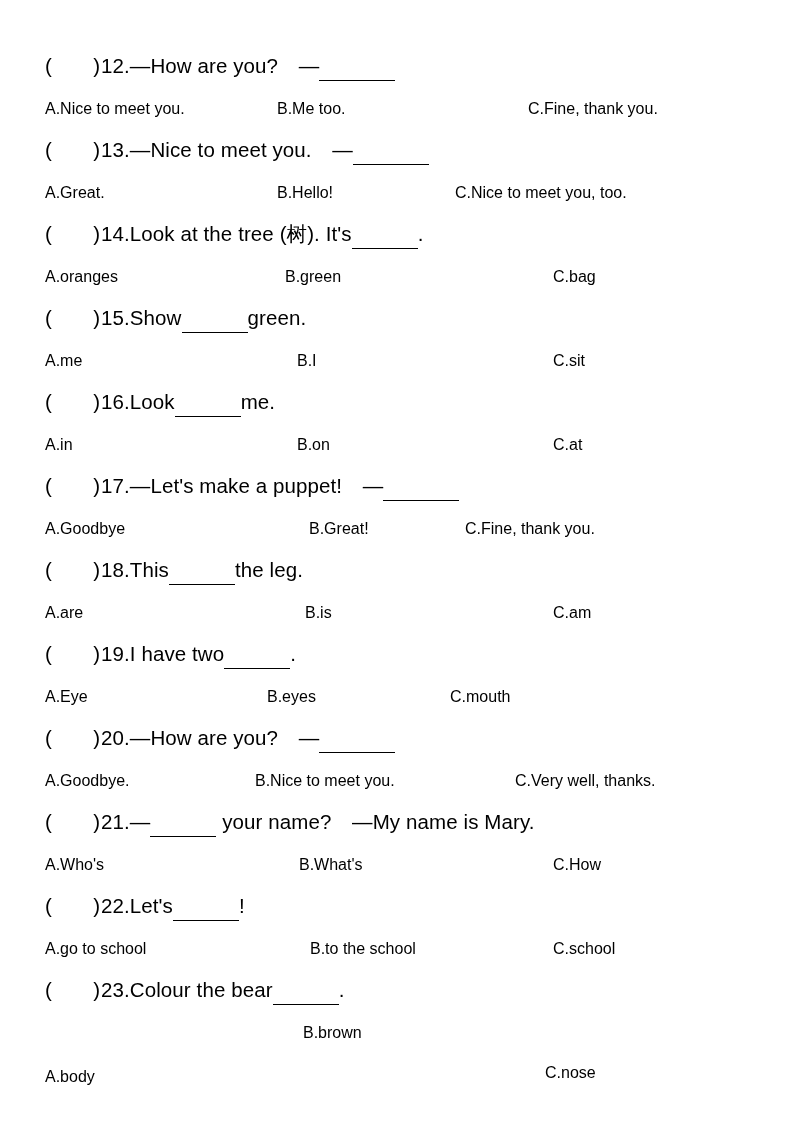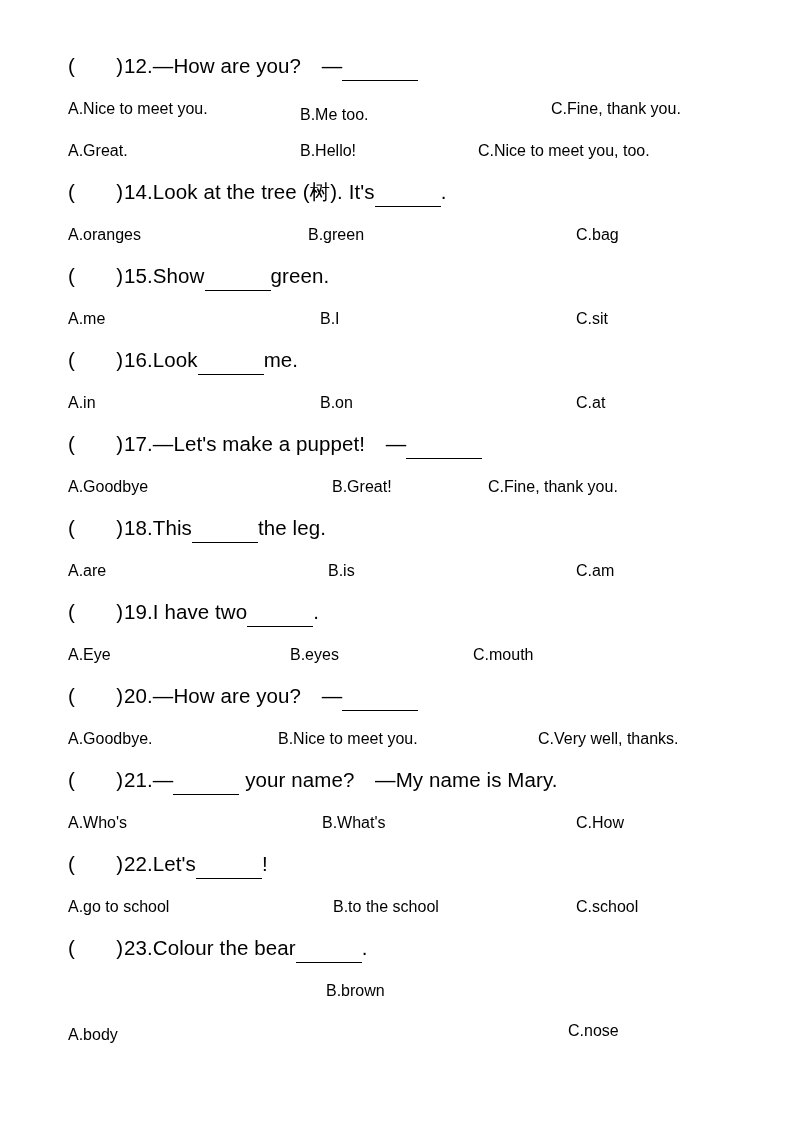--- a/index.html
+++ b/index.html
@@ -11,21 +11,21 @@
     width: 793px;
     height: 1122px;
     font-family: "Liberation Sans", sans-serif;
     color: #000000;
     overflow: hidden;
   }
   .page {
     box-sizing: border-box;
     width: 733px;
     height: 1122px;
-    padding: 52px 48px 0 68px;
+    padding: 52px 48px 0 45px;
     position: relative;
   }
   .question {
     margin-bottom: 13px;
   }
   .qline {
     font-size: 20.5px;
     line-height: 28px;
     white-space: pre;
     letter-spacing: 0.1px;
@@ -56,23 +56,24 @@
     width: 56px;
   }
 </style>
 </head>
 <body>
 
 <div class="page">
   <div id="questions">
       <div class="question">
         <div class="qline"><span class="paren">(　　)</span><span>12.</span><span>—How are you?　—</span><span class="blank blank-lg">&nbsp;</span><span></span></div>
-        <div class="optline"><span class="opt" style="left: 0px;">A.Nice to meet you.</span><span class="opt" style="left: 232px; margin-top: 6px;">B.Me too.</span><span class="opt" style="left: 483px;">C.Fine, thank you.</span></div>
+        <div class="optline"><span class="opt" style="left: 0px;">A.Nice to meet you.</span><span class="opt" style="left: 232px;">B.Me too.</span><span class="opt" style="left: 483px;">C.Fine, thank you.</span></div>
       </div>
       <div class="question">
+        <div class="qline"><span class="paren">(　　)</span><span>13.</span><span>—Nice to meet you.　—</span><span class="blank blank-lg">&nbsp;</span><span></span></div>
         <div class="optline"><span class="opt" style="left: 0px;">A.Great.</span><span class="opt" style="left: 232px;">B.Hello!</span><span class="opt" style="left: 410px;">C.Nice to meet you, too.</span></div>
       </div>
       <div class="question">
         <div class="qline"><span class="paren">(　　)</span><span>14.</span><span>Look at the tree (树). It's</span><span class="blank blank-md">&nbsp;</span><span>.</span></div>
         <div class="optline"><span class="opt" style="left: 0px;">A.oranges</span><span class="opt" style="left: 240px;">B.green</span><span class="opt" style="left: 508px;">C.bag</span></div>
       </div>
       <div class="question">
         <div class="qline"><span class="paren">(　　)</span><span>15.</span><span>Show</span><span class="blank blank-md">&nbsp;</span><span>green.</span></div>
         <div class="optline"><span class="opt" style="left: 0px;">A.me</span><span class="opt" style="left: 252px;">B.I</span><span class="opt" style="left: 508px;">C.sit</span></div>
       </div>

